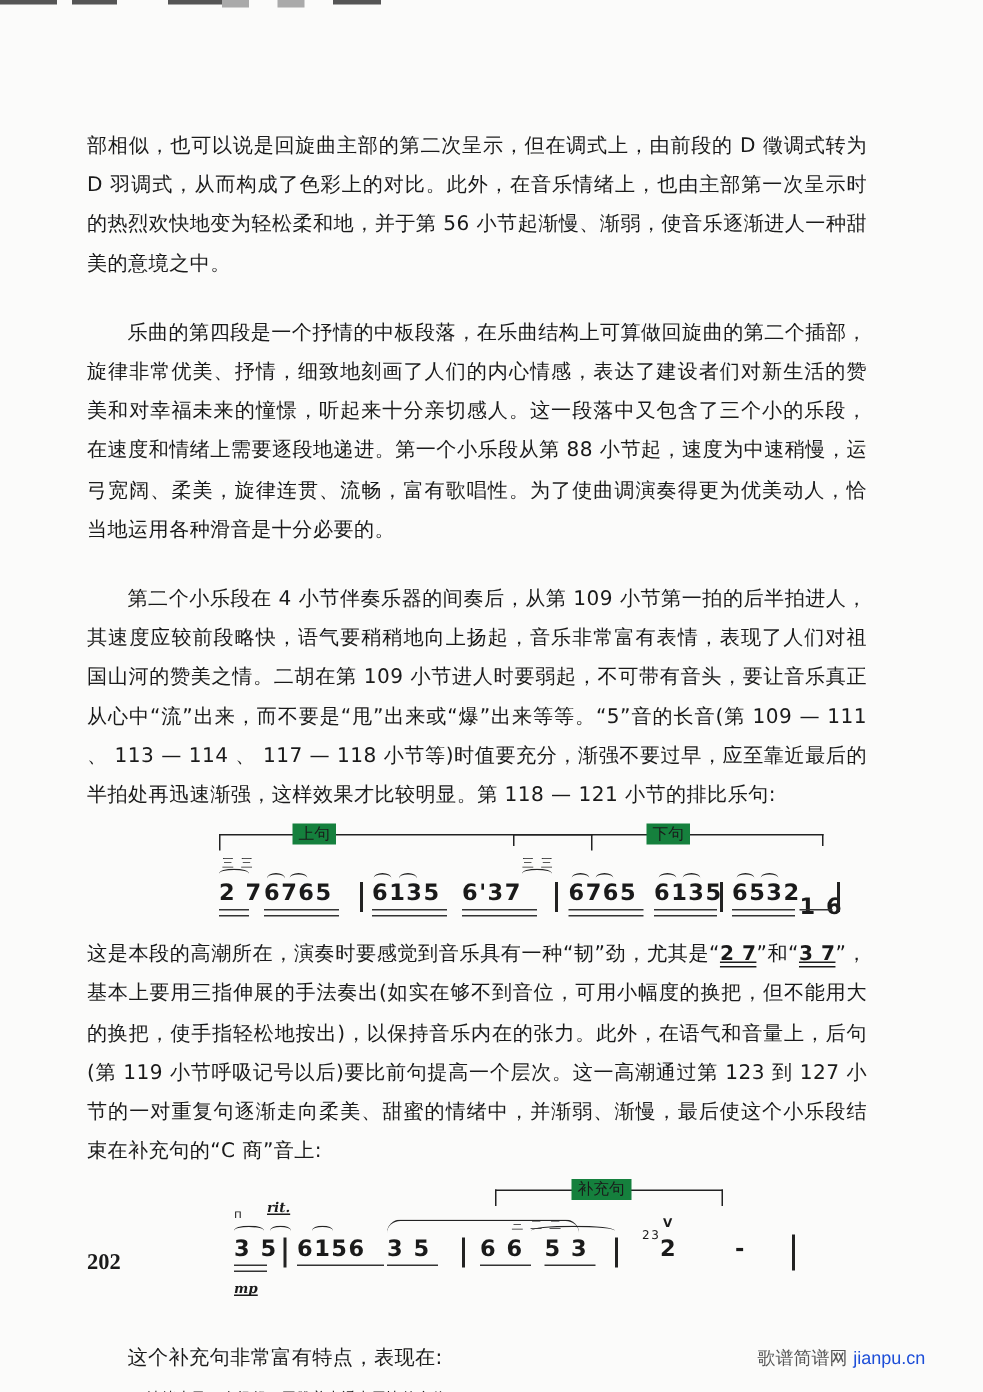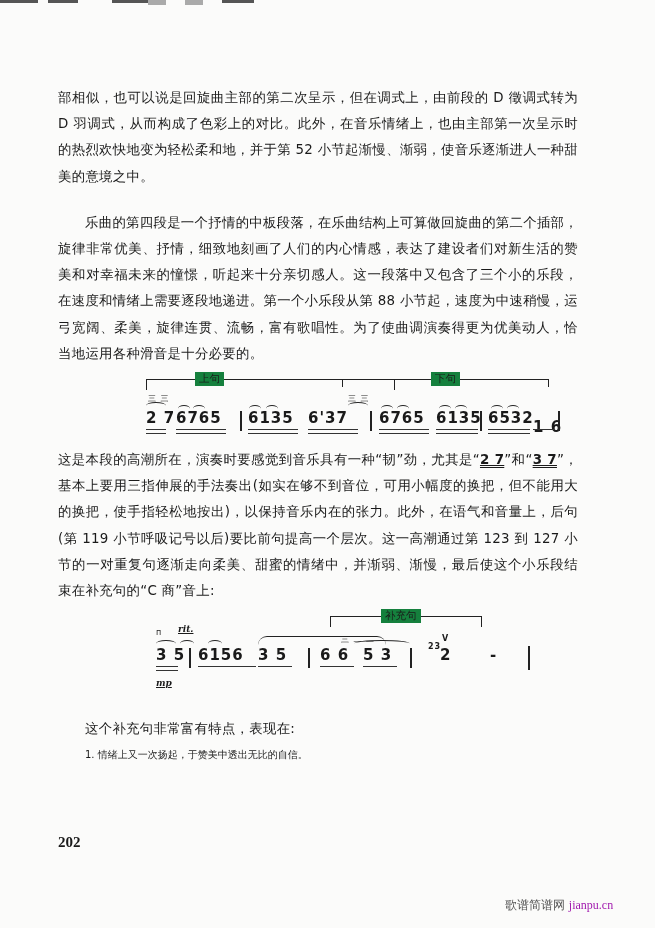--- a/index.html
+++ b/index.html
@@ -19,38 +19,39 @@
     .blabel { position: absolute; top: -8px; background: #15803d; padding: 0 4px; font-size: 10.5px; font-weight: normal; }
     .note { position: absolute; font-size: 15px; letter-spacing: 1px; }
     .uline { position: absolute; height: 0; border-top: 1px solid #333; }
     .uline2 { position: absolute; height: 3px; border-top: 1px solid #333; border-bottom: 1px solid #333; }
     .bar { position: absolute; width: 1.5px; background: #222; height: 20px; }
     .slur { position: absolute; border-top: 1.3px solid #222; border-radius: 50% 50% 0 0; height: 6px; }
     .orn { position: absolute; font-size: 8px; font-weight: normal; letter-spacing: 1px; }
     .small { position: absolute; font-size: 9px; font-style: italic; font-weight: bold; font-family: "DejaVu Serif", serif; text-decoration: underline; }
     .pagenum { position: absolute; left: 58px; top: 834px; font-family: "Liberation Serif", serif; font-weight: bold; font-size: 15px; }
     .watermark { position: absolute; left: 505px; top: 897px; font-size: 12px; color: #555; font-family: "DejaVu Serif", serif; }
-    .watermark .wm-url { color: #a21caf; font-family: Liberation Serif, serif; }
+    .watermark .wm-url { color: #1d4ed8; font-family: Liberation Sans, sans-serif; }
     .inl { font-weight: bold; text-decoration: underline double; }
   </style>
 </head>
 <body>
 
 <div class="topmarks">
   <span style="left:0;width:38px"></span>
   <span style="left:48px;width:30px"></span>
   <span style="left:112px;width:36px"></span>
   <span style="left:222px;width:32px"></span>
   <span class="g" style="left:148px;width:18px"></span>
   <span class="g" style="left:185px;width:18px"></span>
 </div>
 
 <div class="page">
-  <p class="txt">部相似，也可以说是回旋曲主部的第二次呈示，但在调式上，由前段的 D 徵调式转为 D 羽调式，从而构成了色彩上的对比。此外，在音乐情绪上，也由主部第一次呈示时的热烈欢快地变为轻松柔和地，并于第 52 小节起渐慢、渐弱，使音乐逐渐进人一种甜美的意境之中。</p>
+  <p class="txt">部相似，也可以说是回旋曲主部的第二次呈示，但在调式上，由前段的 D 徵调式转为 D 羽调式，从而构成了色彩上的对比。此外，在音乐情绪上，也由主部第一次呈示时的热烈欢快地变为轻松柔和地，并于第 56 小节起渐慢、渐弱，使音乐逐渐进人一种甜美的意境之中。</p>
   <p class="txt ind">乐曲的第四段是一个抒情的中板段落，在乐曲结构上可算做回旋曲的第二个插部，旋律非常优美、抒情，细致地刻画了人们的内心情感，表达了建设者们对新生活的赞美和对幸福未来的憧憬，听起来十分亲切感人。这一段落中又包含了三个小的乐段，在速度和情绪上需要逐段地递进。第一个小乐段从第 88 小节起，速度为中速稍慢，运弓宽阔、柔美，旋律连贯、流畅，富有歌唱性。为了使曲调演奏得更为优美动人，恰当地运用各种滑音是十分必要的。</p>
+  <p class="txt ind">第二个小乐段在 4 小节伴奏乐器的间奏后，从第 109 小节第一拍的后半拍进人，其速度应较前段略快，语气要稍稍地向上扬起，音乐非常富有表情，表现了人们对祖国山河的赞美之情。二胡在第 109 小节进人时要弱起，不可带有音头，要让音乐真正从心中“流”出来，而不要是“甩”出来或“爆”出来等等。“5”音的长音(第 109 — 111 、 113 — 114 、 117 — 118 小节等)时值要充分，渐强不要过早，应至靠近最后的半拍处再迅速渐强，这样效果才比较明显。第 118 — 121 小节的排比乐句:</p>
 
   <div class="score">
     <div class="bracket" style="left:88px;width:247px;top:8px">
       <span class="blabel" style="left:48px">上句</span>
     </div>
     <div class="bracket" style="left:284px;width:205px;top:8px;height:7px;text-align:center;">
       <span class="blabel" style="left:88px">下句</span>
     </div>
     <span class="orn" style="left:90px;top:22px">三 三</span>
     <span class="orn" style="left:290px;top:22px">三 三</span>
@@ -108,21 +109,21 @@
     <div class="slur" style="left:296px;width:56px;top:30px"></div>
 
     <span class="note" style="left:98px;top:36px">3 5</span>
     <div class="bar" style="left:131px;top:38px"></div>
     <span class="note" style="left:120px;top:36px;left:140px">6156</span>
     <span class="note" style="left:200px;top:36px">3  5</span>
     <div class="bar" style="left:250px;top:38px"></div>
     <span class="note" style="left:262px;top:36px">6  6</span>
     <span class="note" style="left:305px;top:36px">5  3</span>
     <div class="bar" style="left:352px;top:38px"></div>
-    <span class="orn" style="left:370px;top:32px;font-weight:bold">23</span>
+    <span class="orn" style="left:370px;top:32px;font-weight:normal">23</span>
     <span class="orn" style="left:384px;top:24px;font-weight:bold">V</span>
     <span class="note" style="left:382px;top:36px">2</span>
     <span class="note" style="left:432px;top:36px">-</span>
     <div class="bar" style="left:470px;top:36px;height:24px"></div>
 
     <div class="uline2" style="left:98px;width:22px;top:56px"></div>
     <div class="uline" style="left:140px;width:58px;top:56px"></div>
     <div class="uline" style="left:200px;width:34px;top:56px"></div>
     <div class="uline" style="left:262px;width:34px;top:56px"></div>
     <div class="uline" style="left:305px;width:34px;top:56px"></div>

